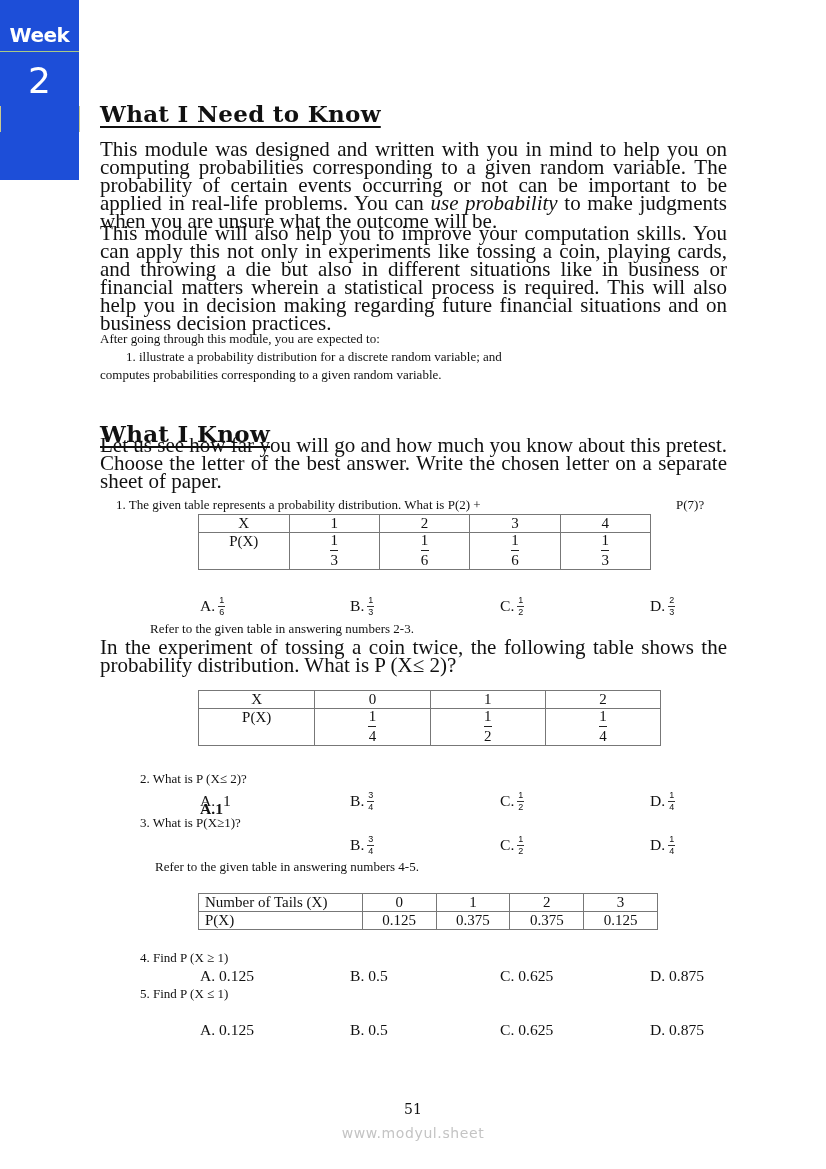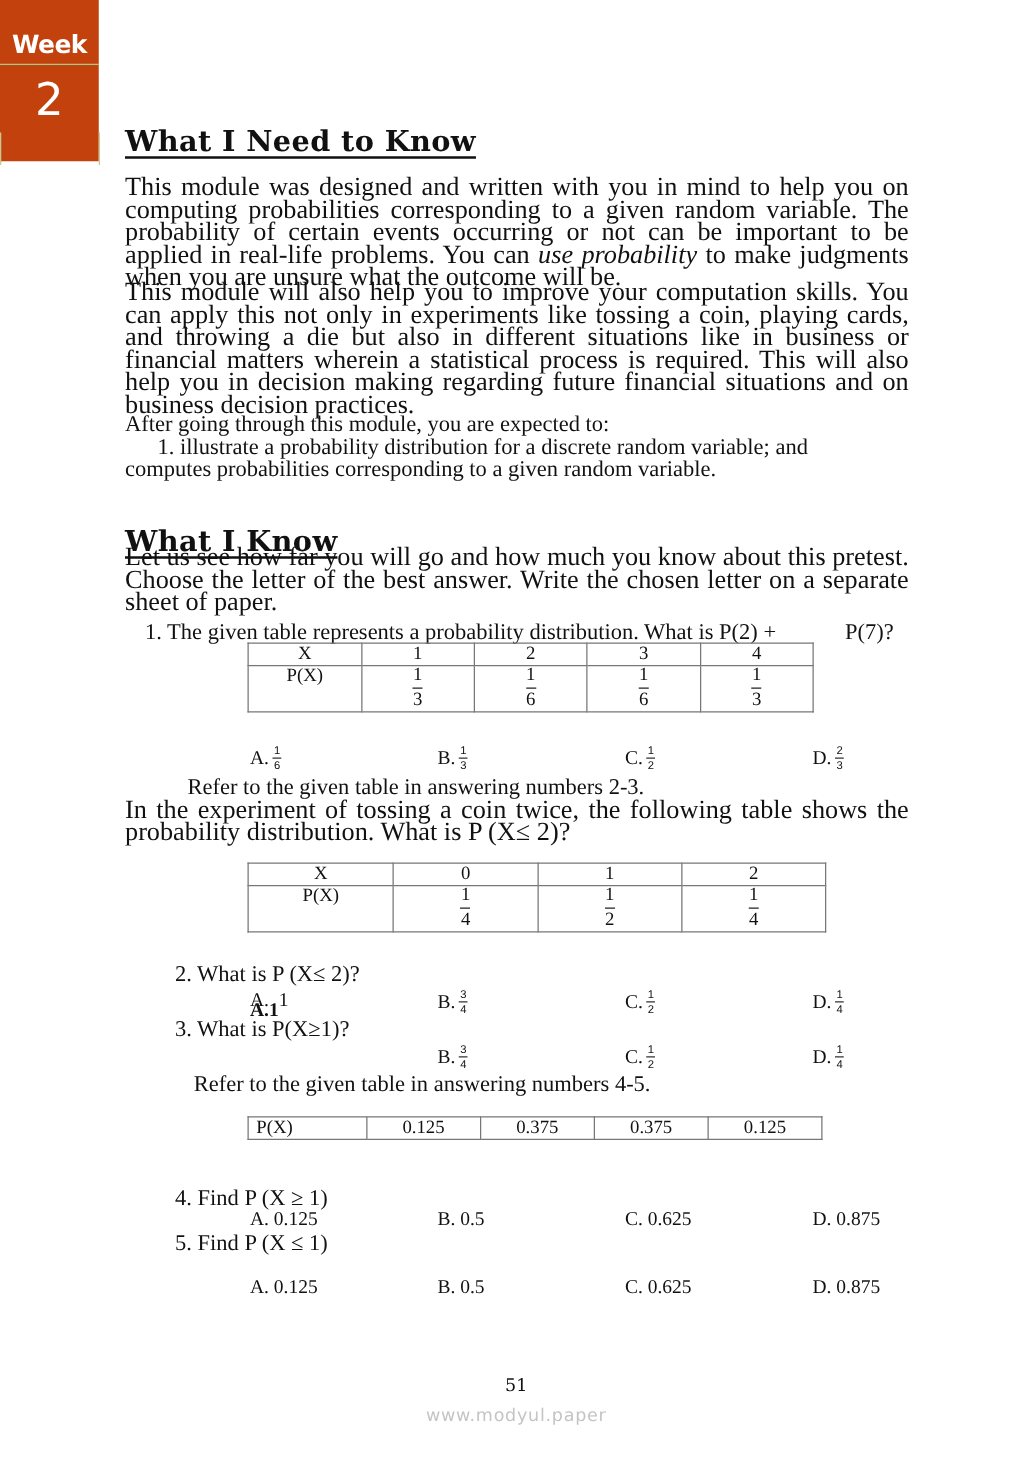--- a/index.html
+++ b/index.html
@@ -1,29 +1,29 @@
 <!DOCTYPE html>
 <html><head>
 <meta charset="utf-8">
 <style>
   html, body { margin:0; padding:0; background:#ffffff; }
   body { width:826px; height:1169px; position:relative; overflow:hidden;
          font-family:"DejaVu Serif", "Liberation Serif", serif; color:#111; }
-  .week-tab { position:absolute; left:0; top:0; width:79px; height:129px; background:#c2410c; }
+  .week-tab { position:absolute; left:0; top:0; width:79px; height:180px; background:#1d4ed8; }
   .week-tab .week-label { position:absolute; left:0; top:0; width:79px; height:51px; border-bottom:1px solid #a9c987;
          color:#fff; font-family:"DejaVu Sans","Liberation Sans",sans-serif; font-weight:bold; font-size:20px;
          text-align:center; line-height:70px; letter-spacing:-0.5px; }
   .week-tab .week-num { position:absolute; left:0; top:56px; width:79px; text-align:center; color:#fff;
          font-family:"DejaVu Sans","Liberation Sans",sans-serif; font-size:36px; line-height:50px; }
   .week-tab .edge { position:absolute; left:0; top:106px; width:80px; height:26px; border-left:1px solid #c9c98f; border-right:1px solid #c9c98f; box-sizing:border-box; }
   h2.sec { position:absolute; margin:0; font-family:"DejaVu Serif","Liberation Serif",serif; font-weight:bold;
            font-size:23px; text-decoration:underline; text-decoration-thickness:2px; text-underline-offset:4px; letter-spacing:0.3px; }
   .para { position:absolute; left:100px; width:627px; font-family:"Liberation Serif","DejaVu Serif",serif;
           font-size:21px; line-height:18px; text-align:justify; }
-  .line { position:absolute; font-family:"Liberation Serif","DejaVu Serif",serif; font-size:18px; line-height:18px; white-space:nowrap; }
+  .line { position:absolute; font-family:"Liberation Serif","DejaVu Serif",serif; font-size:13px; line-height:18px; white-space:nowrap; }
   table.pt { position:absolute; border-collapse:collapse; font-family:"Liberation Serif","DejaVu Serif",serif; font-size:15px; }
   table.pt td { border:1px solid #777; text-align:center; padding:0; vertical-align:top; line-height:17px; }
   .frac { display:inline-block; text-align:center; line-height:14px; }
   .frac .n { display:block; }
   .frac .bar { display:block; width:8px; margin:3px auto 2px auto; border-top:1px solid #222; }
   .frac .d { display:block; }
   .sfrac { display:inline-block; vertical-align:middle; text-align:center; font-family:"Liberation Sans","DejaVu Sans",sans-serif; font-size:9px; line-height:9px; margin-left:3px; position:relative; top:-1px; }
   .sfrac .n, .sfrac .d { display:block; }
   .sfrac .bar { display:block; width:7px; margin:1px auto; border-top:1px solid #333; }
   .opt { position:absolute; font-family:"Liberation Serif","DejaVu Serif",serif; font-size:15.6px; line-height:18px; white-space:nowrap; }
@@ -110,20 +110,27 @@
 <div class="line" style="left:140px; top:814px;">3. What is P(X≥1)?</div>
 <div class="opt" style="left:200px; top:800px;font-weight:bold;"><span>A.</span><span>1</span></div>
 <div class="opt" style="left:350px; top:836px;"><span>B.</span><span class="sfrac"><span class="n">3</span><span class="bar"></span><span class="d">4</span></span></div>
 <div class="opt" style="left:500px; top:836px;"><span>C.</span><span class="sfrac"><span class="n">1</span><span class="bar"></span><span class="d">2</span></span></div>
 <div class="opt" style="left:650px; top:836px;"><span>D.</span><span class="sfrac"><span class="n">1</span><span class="bar"></span><span class="d">4</span></span></div>
 
 <div class="line" style="left:155px; top:858px;">Refer to the given table in answering numbers 4-5.</div>
 
 <table class="pt tbl3" style="left:198px; top:893px; width:460px;">
   <tbody>
+      <tr style="height:18px;">
+    <td style="width:160px; text-align:left; padding-left:6px;">Number of Tails (X)</td>
+    <td style="width:74px;">0</td>
+    <td style="width:74px;">1</td>
+    <td style="width:74px;">2</td>
+    <td style="width:74px;">3</td>
+  </tr>
   <tr style="height:18px;">
     <td style="text-align:left; padding-left:6px;">P(X)</td>
     <td>0.125</td>
     <td>0.375</td>
     <td>0.375</td>
     <td>0.125</td>
   </tr>
 </tbody>
   </table>
 
@@ -133,13 +140,13 @@
 <div class="opt" style="left:500px; top:967px;">C. 0.625</div>
 <div class="opt" style="left:650px; top:967px;">D. 0.875</div>
 
 <div class="line" style="left:140px; top:985px;">5.  Find P (X ≤ 1)</div>
 <div class="opt" style="left:200px; top:1021px;">A. 0.125</div>
 <div class="opt" style="left:350px; top:1021px;">B. 0.5</div>
 <div class="opt" style="left:500px; top:1021px;">C. 0.625</div>
 <div class="opt" style="left:650px; top:1021px;">D. 0.875</div>
 
 <div class="pagenum">51</div>
-<div class="watermark">www.modyul.paper</div>
+<div class="watermark">www.modyul.sheet</div>
 
 </body></html>

